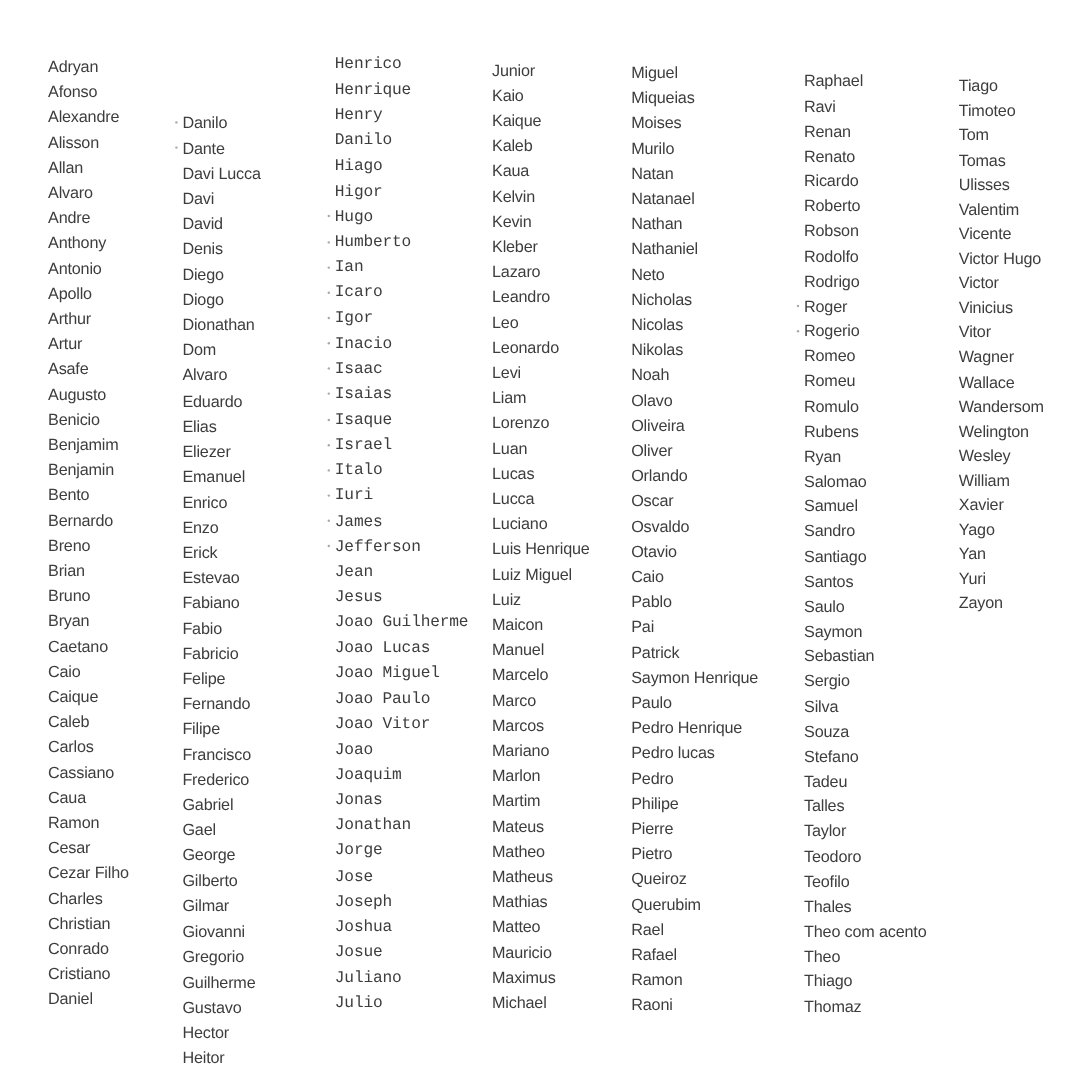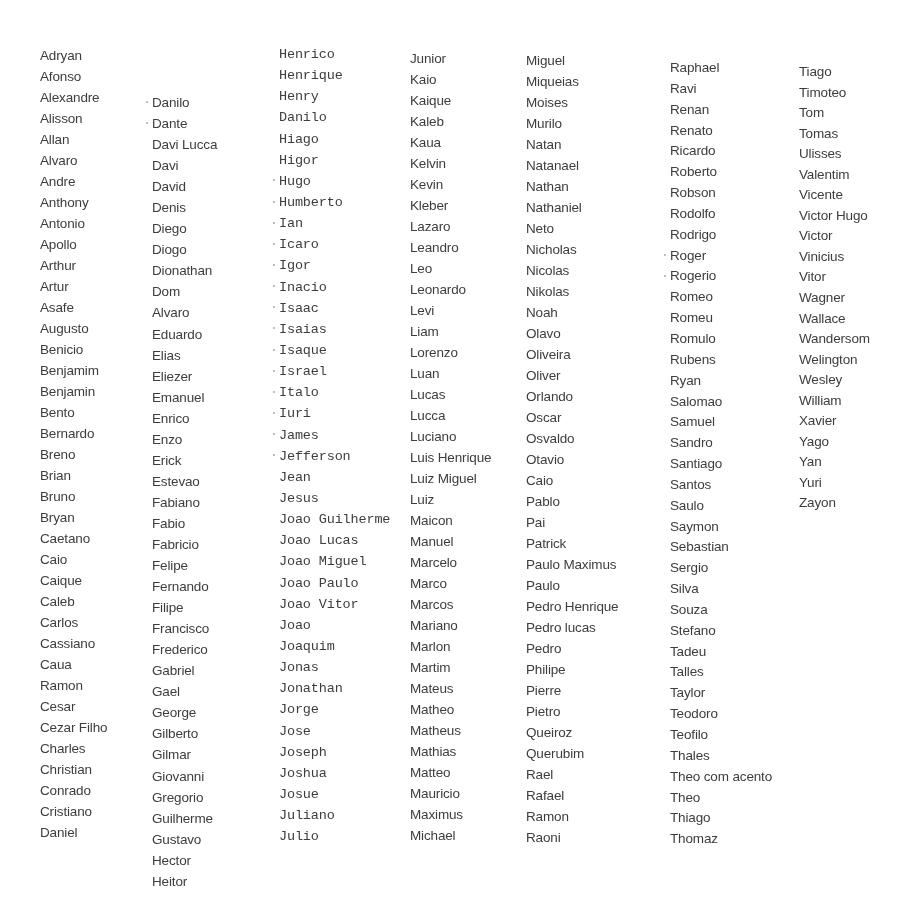--- a/index.html
+++ b/index.html
@@ -228,21 +228,21 @@
       <div class="item">Oliveira</div>
       <div class="item">Oliver</div>
       <div class="item">Orlando</div>
       <div class="item">Oscar</div>
       <div class="item">Osvaldo</div>
       <div class="item">Otavio</div>
       <div class="item">Caio</div>
       <div class="item">Pablo</div>
       <div class="item">Pai</div>
       <div class="item">Patrick</div>
-      <div class="item">Paulo Maximus</div>
+      <div class="item">Saymon Henrique</div>
       <div class="item">Paulo</div>
       <div class="item">Pedro Henrique</div>
       <div class="item">Pedro lucas</div>
       <div class="item">Pedro</div>
       <div class="item">Philipe</div>
       <div class="item">Pierre</div>
       <div class="item">Pietro</div>
       <div class="item">Queiroz</div>
       <div class="item">Querubim</div>
       <div class="item">Rael</div>

